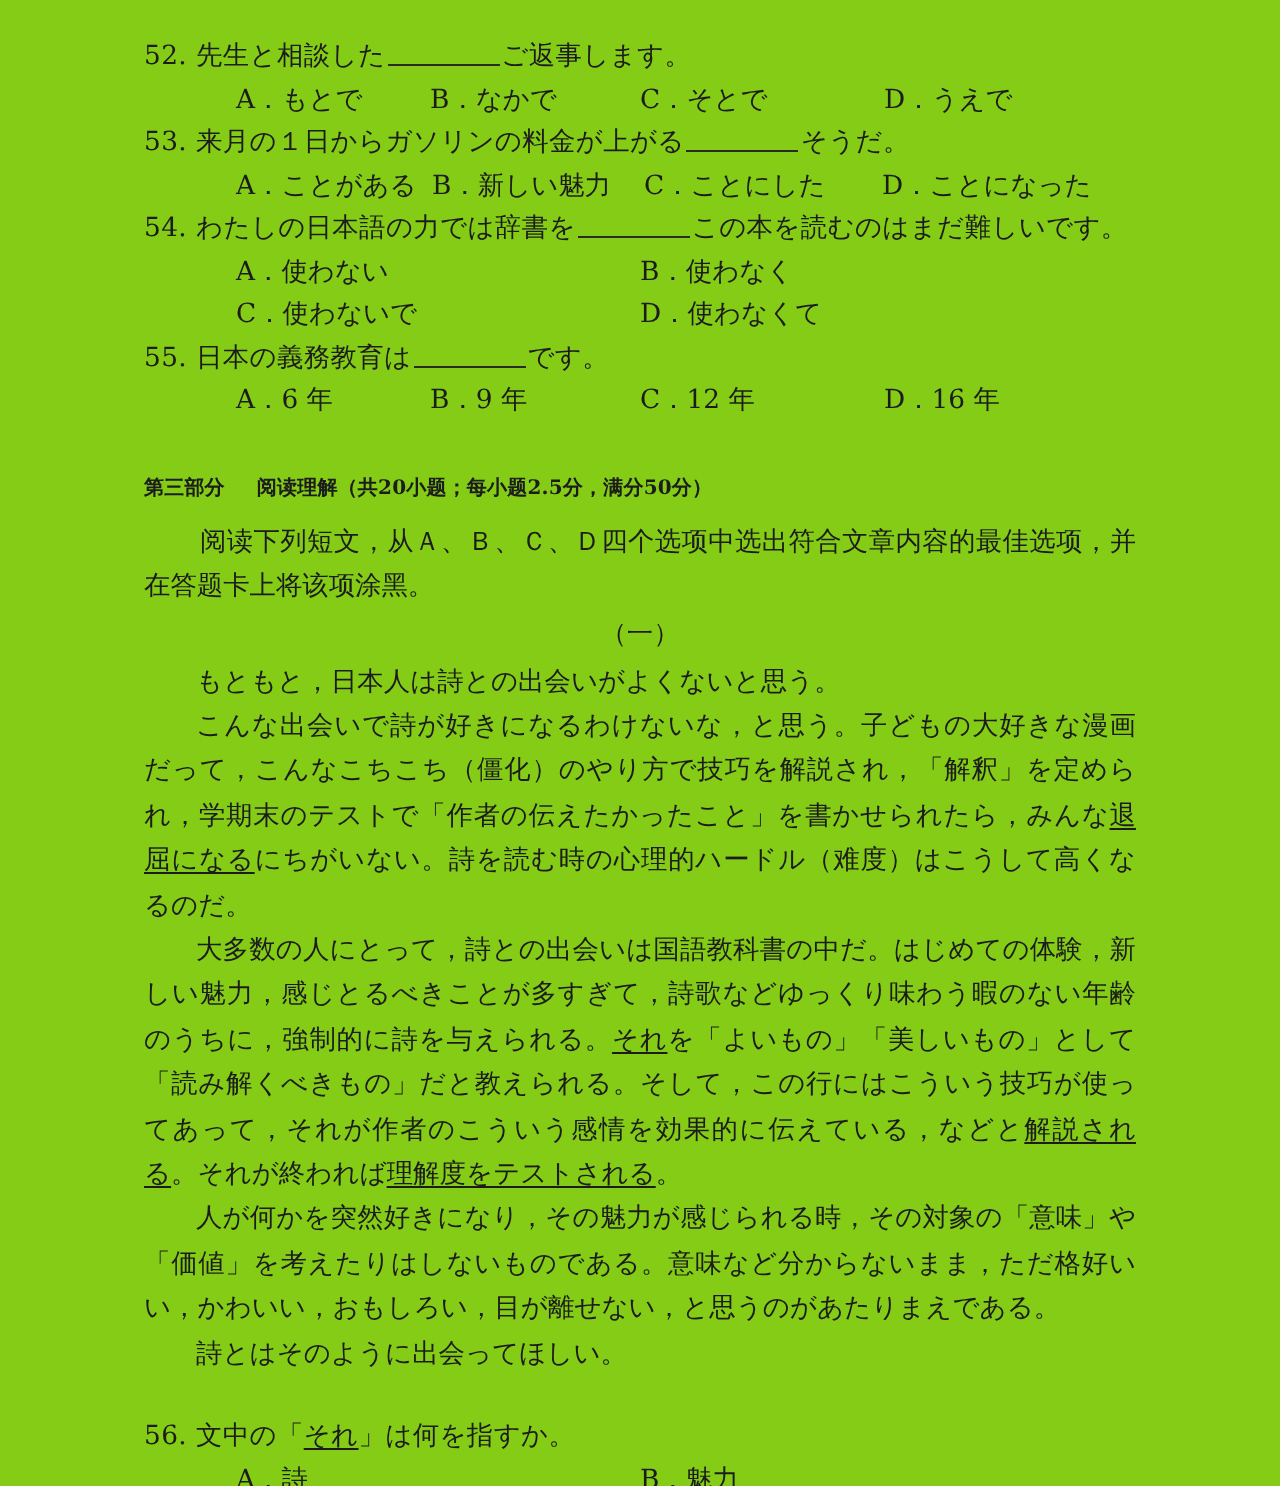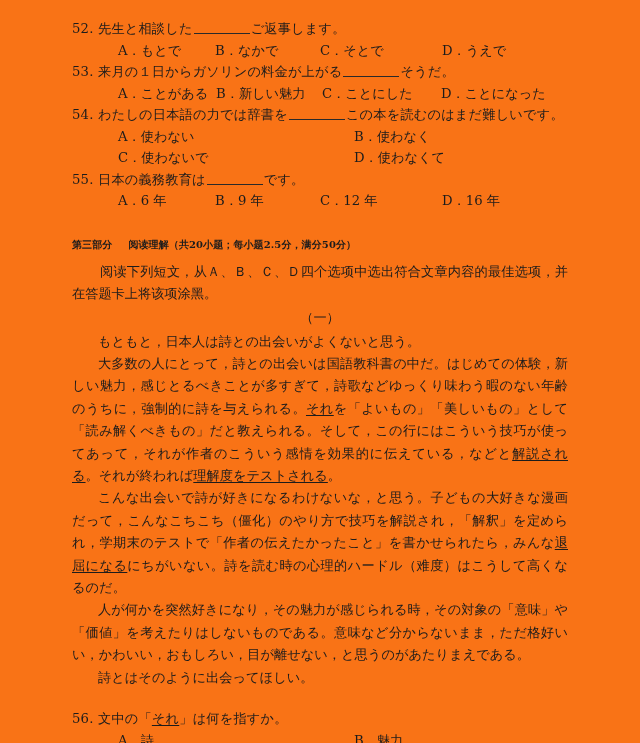--- a/index.html
+++ b/index.html
@@ -12,21 +12,21 @@
     width: 640px;
     height: 743px;
     position: relative;
     font-family: "DejaVu Serif", "Liberation Serif", serif;
     color: #1c1c1c;
     overflow: hidden;
   }
   .page {
     position: absolute;
     inset: 0;
-    background: #f97316;
+    background: #84cc16;
     padding: 0;
   }
   .content {
     position: absolute;
     left: 72px;
     top: 18px;
     width: 496px;
   }
 
   
@@ -65,21 +65,21 @@
   .opts.four .opt:nth-child(2) { left: 143px; }
   .opts.four .opt:nth-child(3) { left: 248px; }
   .opts.four .opt:nth-child(4) { left: 358px; margin-left: 12px; }
 
   .opts.four.wide .opt:nth-child(1) { left: 46px; }
   .opts.four.wide .opt:nth-child(2) { left: 144px; }
   .opts.four.wide .opt:nth-child(3) { left: 250px; }
   .opts.four.wide .opt:nth-child(4) { left: 357px; }
 
   .opts.two .opt:nth-child(1) { left: 46px; }
-  .opts.two .opt:nth-child(2) { left: 248px; margin-left: 34px; }
+  .opts.two .opt:nth-child(2) { left: 248px; }
 
   
   .sec-head {
     font-size: 10px;
     font-weight: bold;
     line-height: 21px;
     margin-top: 22px;
     white-space: nowrap;
     letter-spacing: 0.1px;
   }
@@ -175,22 +175,22 @@
     <div class="sec-head">
       <span>第三部分</span><span class="sec-gap"></span><span>阅读理解（共20小题；每小题2.5分，满分50分）</span>
     </div>
 
     <div class="instr">阅读下列短文，从Ａ、Ｂ、Ｃ、Ｄ四个选项中选出符合文章内容的最佳选项，并在答题卡上将该项涂黑。</div>
 
     <div class="marker">（一）</div>
 
     <div class="passage">
       <div class="para">もともと，日本人は詩との出会いがよくないと思う。</div>
+      <div class="para"><span>こんな出会いで詩が好きになるわけないな，と思う。子どもの大好きな漫画だって，こんなこちこち（僵化）のやり方で技巧を解説され，「解釈」を定められ，学期末のテストで「作者の伝えたかったこと」を書かせられたら，みんな</span><span class="u">退屈になる</span><span>にちがいない。詩を読む時の心理的ハードル（难度）はこうして高くなるのだ。</span></div>
       <div class="para"><span>大多数の人にとって，詩との出会いは国語教科書の中だ。はじめての体験，新しい魅力，感じとるべきことが多すぎて，詩歌などゆっくり味わう暇のない年齢のうちに，強制的に詩を与えられる。</span><span class="u">それ</span><span>を「よいもの」「美しいもの」として「読み解くべきもの」だと教えられる。そして，この行にはこういう技巧が使ってあって，それが作者のこういう感情を効果的に伝えている，などと</span><span class="u">解説される</span><span>。それが終われば</span><span class="u">理解度をテストされる</span><span>。</span></div>
-      <div class="para"><span>こんな出会いで詩が好きになるわけないな，と思う。子どもの大好きな漫画だって，こんなこちこち（僵化）のやり方で技巧を解説され，「解釈」を定められ，学期末のテストで「作者の伝えたかったこと」を書かせられたら，みんな</span><span class="u">退屈になる</span><span>にちがいない。詩を読む時の心理的ハードル（难度）はこうして高くなるのだ。</span></div>
       <div class="para">人が何かを突然好きになり，その魅力が感じられる時，その対象の「意味」や「価値」を考えたりはしないものである。意味など分からないまま，ただ格好いい，かわいい，おもしろい，目が離せない，と思うのがあたりまえである。</div>
       <div class="para">詩とはそのように出会ってほしい。</div>
     </div>
 
     <div class="q-after">
       <div class="qline">
         <span class="qnum">56.</span><span>文中の「</span><span class="u">それ</span><span>」は何を指すか。</span>
       </div>
       <div class="opts two">
         <span class="opt"><span>A．</span><span>詩</span></span>

